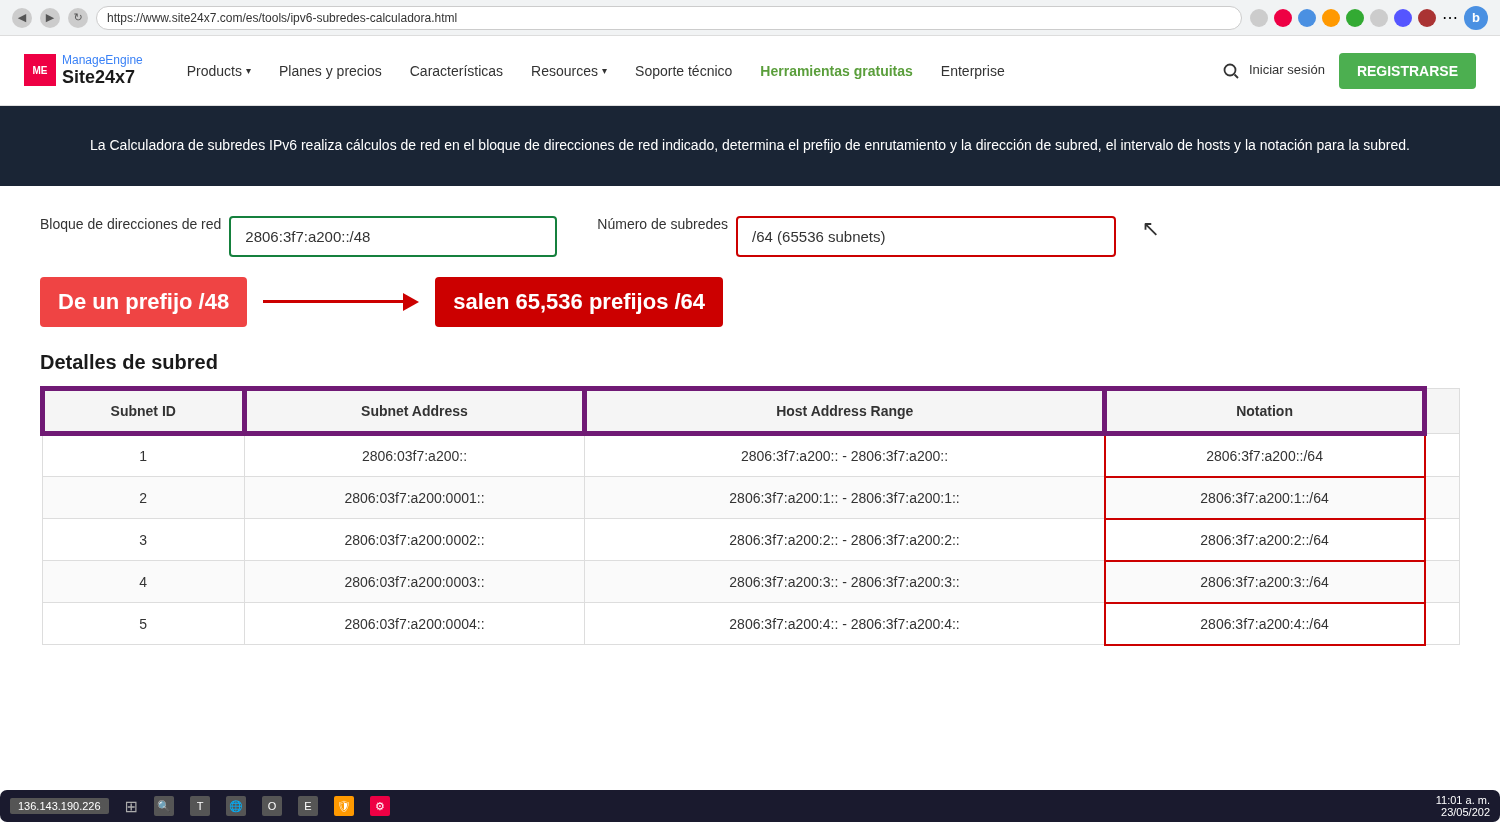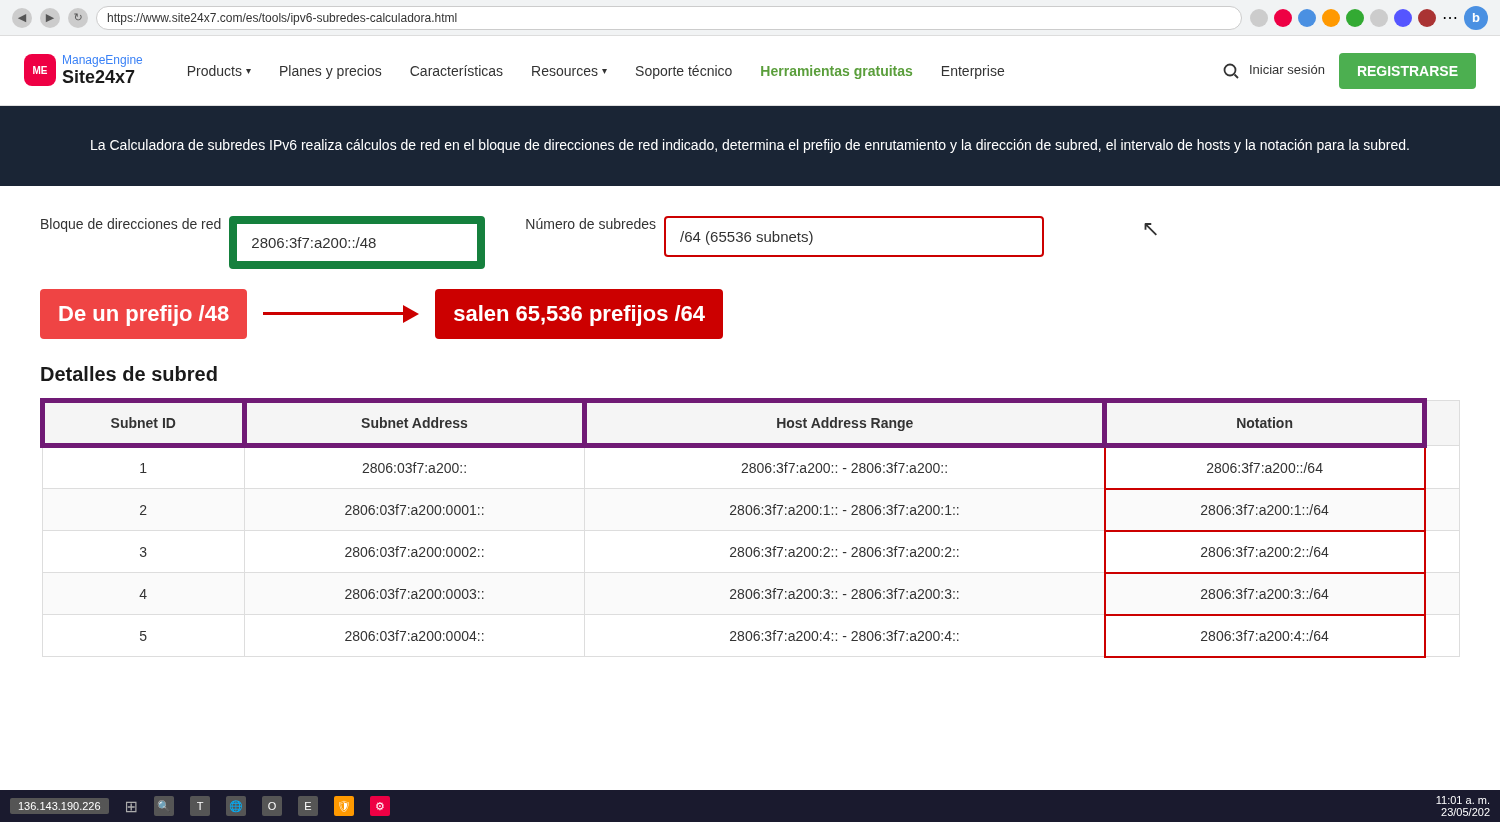--- a/index.html
+++ b/index.html
@@ -48,21 +48,21 @@
     }
     .nav-logo {
       display: flex;
       align-items: center;
       gap: 6px;
       margin-right: 30px;
       text-decoration: none;
     }
     .nav-logo-icon {
       width: 32px; height: 32px;
-      background: #e04; border-radius: 8px;
+      background: #e04; border-radius: 0;
       display: flex; align-items: center; justify-content: center;
       color: #fff; font-size: 10px; font-weight: bold;
     }
     .nav-logo-text { line-height: 1.2; }
     .nav-logo-text .manage { font-size: 12px; color: #3b82f6; }
     .nav-logo-text .site { font-size: 18px; font-weight: bold; color: #1a1a1a; }
     .nav-item {
       padding: 0 14px;
       height: 70px;
       display: flex;
@@ -98,25 +98,25 @@
     .form-group {
       display: flex;
       flex-direction: row;
       gap: 8px;
     }
     .form-group label {
       font-size: 14px;
       color: #333;
     }
     .form-input {
-      border: 8px solid #15803d;
+      border: 2px solid #15803d;
       border-radius: 4px;
       padding: 10px 14px;
       font-size: 15px;
-      width: 256px;
+      width: 328px;
       color: #333;
     }
     .form-input-wide {
       width: 380px;
     }
 
     
     .table-title {
       font-size: 20px;
       font-weight: bold;
@@ -151,20 +151,21 @@
       height: 32px;
       display: flex;
       align-items: center;
       padding: 0 10px;
       font-size: 12px;
       gap: 16px;
       position: fixed;
       bottom: 0;
       left: 0;
       right: 0;
+      border-radius: 7px;
     }
     .bottom-ip {
       background: #555;
       color: #fff;
       padding: 2px 8px;
       border-radius: 2px;
       font-size: 11px;
     }
     .bottom-time {
       margin-left: auto;

